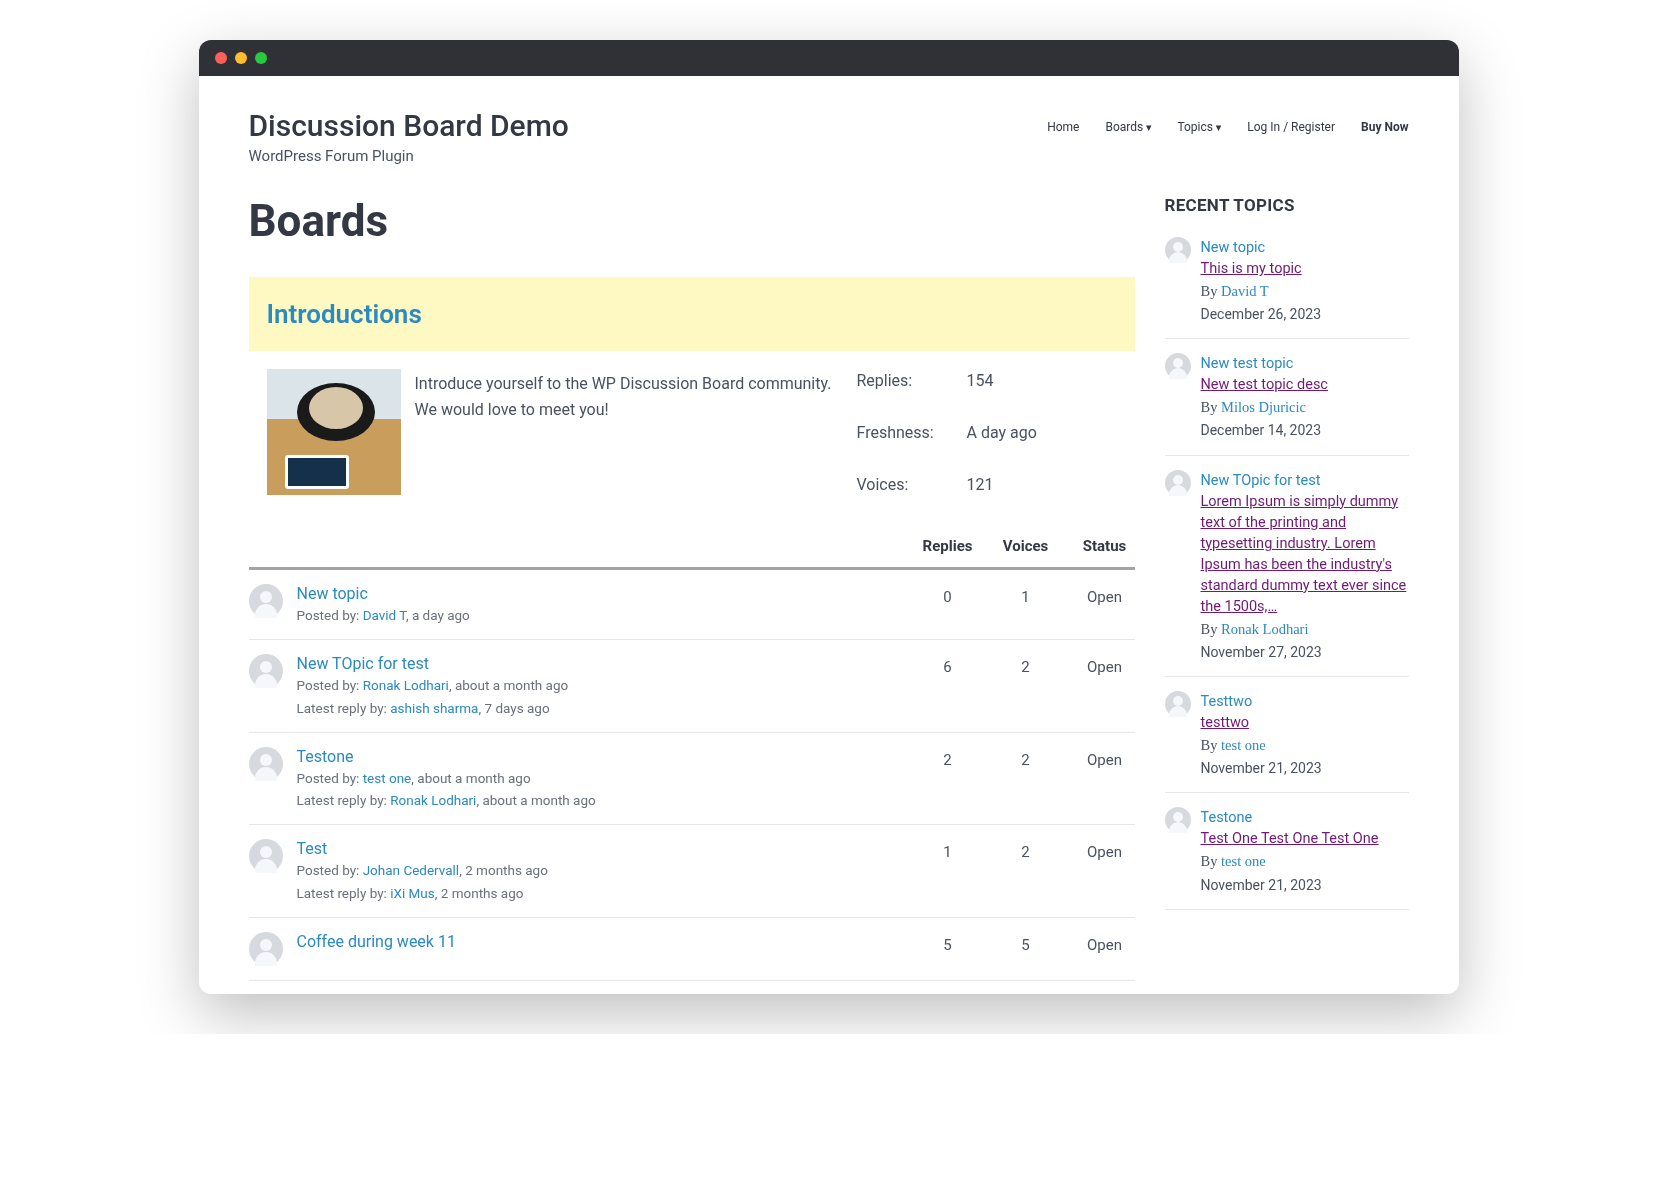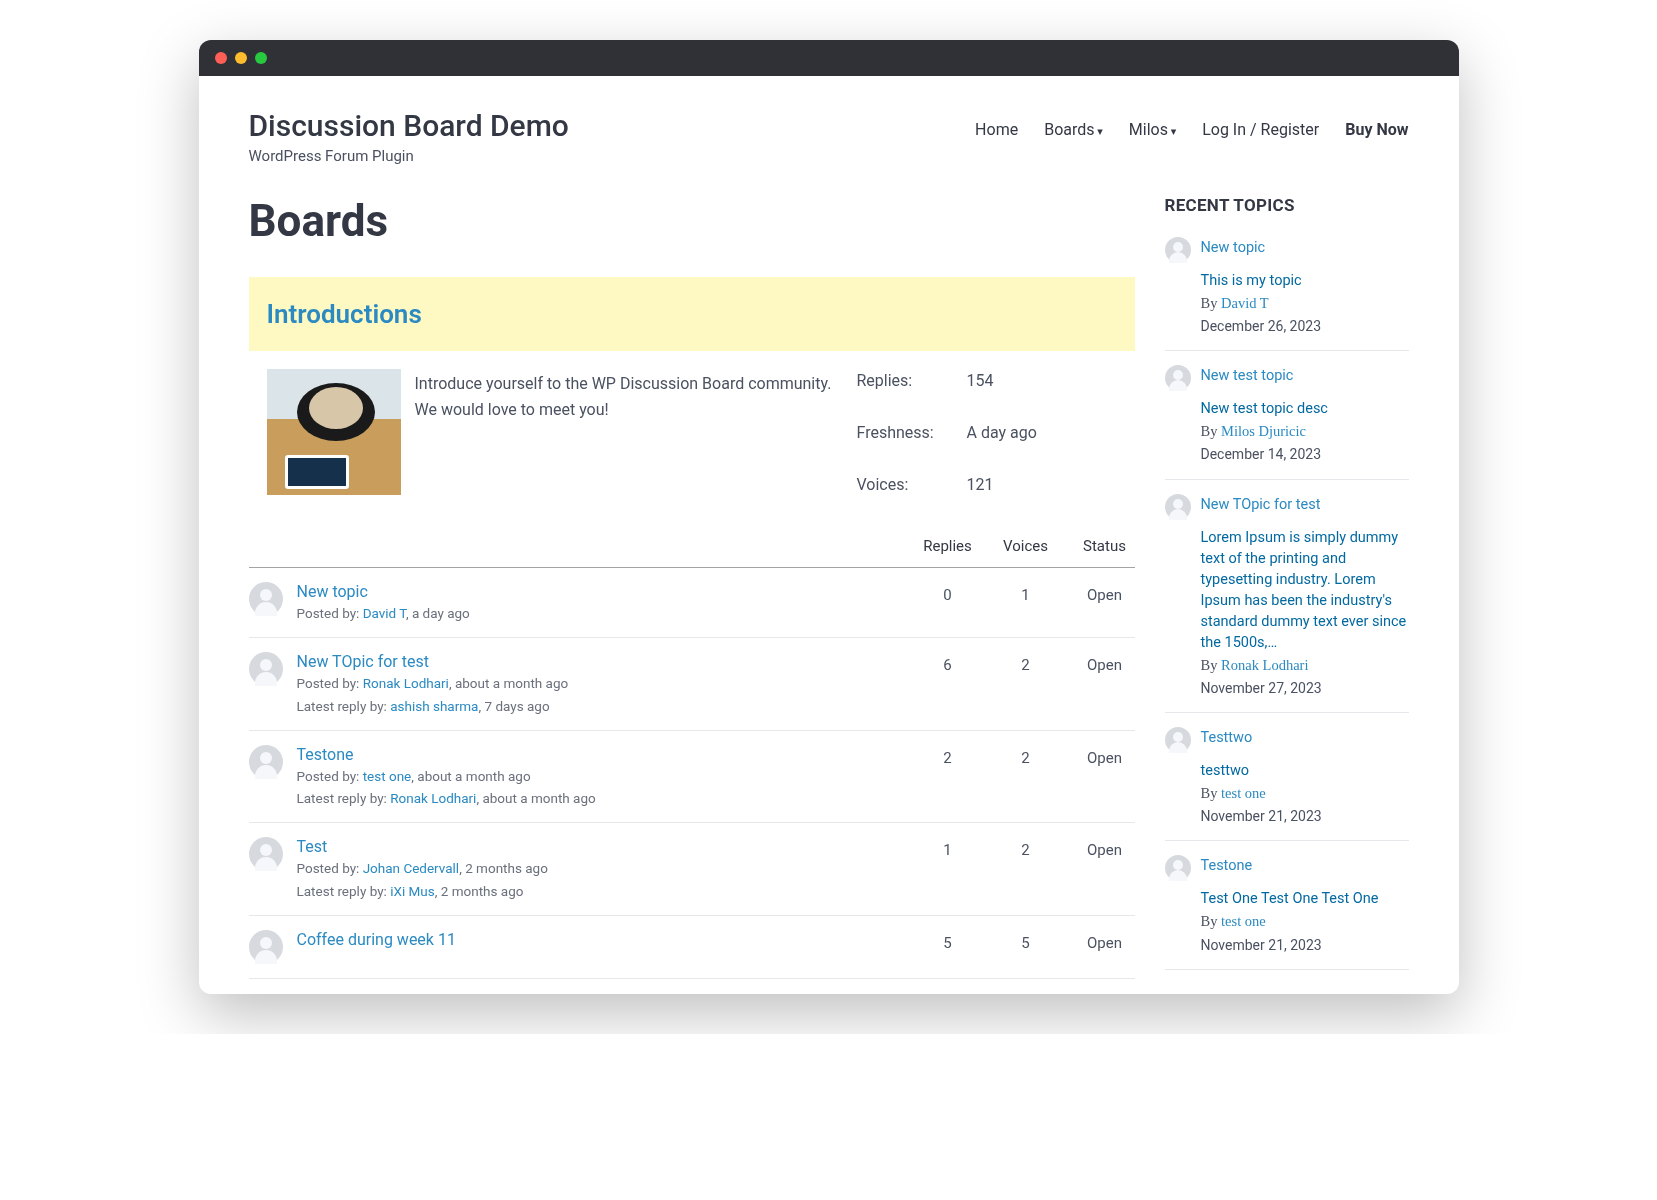--- a/index.html
+++ b/index.html
@@ -6,36 +6,36 @@
 body { font-family: -apple-system, BlinkMacSystemFont, "Segoe UI", Roboto, sans-serif; background: #fff; color: #333844; }
 .window { width: 1260px; margin: 40px auto; border-radius: 12px; overflow: hidden; box-shadow: 0 20px 60px rgba(0,0,0,0.25); background: #fff; }
 .titlebar { background: #2f3136; height: 36px; display: flex; align-items: center; padding: 0 16px; gap: 8px; }
 .dot { width: 12px; height: 12px; border-radius: 50%; }
 .dot.red { background: #ff5f57; } .dot.yellow { background: #febc2e; } .dot.green { background: #28c840; }
 .content { padding: 32px 50px 0; height: 918px; overflow: hidden; }
 .header { display: flex; justify-content: space-between; align-items: flex-start; margin-bottom: 30px; }
 .site-title { font-size: 30px; font-weight: 500; color: #333844; margin-bottom: 4px; }
 .site-tagline { font-size: 15px; color: #4a5160; }
 .nav { display: flex; gap: 26px; align-items: center; padding-top: 12px; }
-.nav a { text-decoration: none; color: #333844; font-size: 16px; }
+.nav a { text-decoration: none; color: #333844; font-size: 12px; }
 .nav a.buy { font-weight: 700; }
 .nav .caret::after { content: " ▾"; font-size: 11px; }
 .layout { display: flex; gap: 30px; }
 .main { flex: 1; }
 .page-title { font-size: 44px; font-weight: 700; color: #333844; margin-bottom: 30px; }
 .board-header { background: #fef9c3; padding: 22px 18px; }
 .board-header a { color: #2b8ac2; font-size: 26px; font-weight: 600; text-decoration: none; }
 .board-info { display: flex; padding: 18px 18px 30px; gap: 14px; }
 .board-thumb { width: 134px; height: 126px; background: linear-gradient(#dbe5e9 40%, #c99d5c 40%); position: relative; flex-shrink: 0; }
 .board-thumb::before { content: ""; position: absolute; left: 30px; top: 14px; width: 78px; height: 58px; border-radius: 50%; background: #1a1a1a; }
 .board-thumb::after { content: ""; position: absolute; left: 42px; top: 18px; width: 54px; height: 42px; border-radius: 50%; background: #d7c7a8; }
 .thumb-tag { position: absolute; left: 18px; bottom: 6px; width: 64px; height: 34px; background: #15304a; border: 3px solid #fff; border-radius: 3px; }
 .board-desc { flex: 1; font-size: 16px; color: #4a5160; line-height: 1.6; padding-top: 2px; }
 .board-stats { width: 260px; display: grid; grid-template-columns: 110px 1fr; row-gap: 32px; font-size: 16px; color: #4a5160; padding-top: 2px; }
-.topics-header { display: flex; justify-content: flex-end; gap: 20px; font-weight: 400; font-size: 15px; color: #333844; padding: 12px 0; border-bottom: 1px solid #a3a3a3; }
+.topics-header { display: flex; justify-content: flex-end; gap: 20px; font-weight: 700; font-size: 15px; color: #333844; padding: 12px 0; border-bottom: 3px solid #a3a3a3; }
 .topics-header .col { width: 58px; text-align: center; }
 .topics-header .col.status { width: 60px; }
 .topic-row { display: flex; align-items: flex-start; gap: 14px; padding: 14px 0; border-bottom: 1px solid #e6e7ea; }
 .avatar { width: 34px; height: 34px; border-radius: 50%; background: #d6d9de; flex-shrink: 0; position: relative; }
 .avatar::before { content: ""; position: absolute; left: 11px; top: 7px; width: 12px; height: 12px; border-radius: 50%; background: #f6f7fa; }
 .avatar::after { content: ""; position: absolute; left: 6px; top: 20px; width: 22px; height: 14px; border-radius: 12px 12px 0 0; background: #f6f7fa; }
 .topic-body { flex: 1; }
 .topic-title { color: #2b8ac2; font-size: 16px; text-decoration: none; }
 .topic-meta { font-size: 13.5px; color: #6a707c; margin-top: 2px; line-height: 1.5; }
 .topic-meta a { color: #2b8ac2; text-decoration: none; }
@@ -44,21 +44,21 @@
 .topic-cols .col.status { width: 60px; }
 .sidebar { width: 244px; }
 .widget-title { font-size: 17px; font-weight: 700; color: #333844; margin-bottom: 22px; letter-spacing: 0.3px; }
 .recent-item { display: flex; gap: 10px; padding: 14px 0; border-bottom: 1px solid #e6e7ea; }
 .recent-item:first-of-type { padding-top: 0; }
 .recent-avatar { width: 26px; height: 26px; border-radius: 50%; background: #d6d9de; flex-shrink: 0; position: relative; }
 .recent-avatar::before { content:""; position:absolute; left:8px; top:5px; width:10px; height:10px; border-radius:50%; background:#f6f7fa; }
 .recent-avatar::after { content:""; position:absolute; left:4px; top:15px; width:18px; height:11px; border-radius:10px 10px 0 0; background:#f6f7fa; }
 .recent-body { flex: 1; font-size: 14.5px; line-height: 1.45; }
 .recent-body a { color: #2b8ac2; text-decoration: none; }
-.recent-desc { color: #0369a1; margin-top: 12px; }
+.recent-desc { color: #701a75; margin-top: 0; text-decoration: underline; }
 .recent-by { color: #4a5160; margin-top: 2px; font-family: Liberation Serif, serif; }
 .recent-date { color: #4a5160; margin-top: 2px; font-size: 14px; }
 </style>
 </head>
 <body>
 
 <div class="window">
   <div class="titlebar">
     <div class="dot red"></div>
     <div class="dot yellow"></div>
@@ -66,21 +66,21 @@
   </div>
   <div class="content">
     <div class="header">
       <div>
         <div class="site-title">Discussion Board Demo</div>
         <div class="site-tagline">WordPress Forum Plugin</div>
       </div>
       <nav class="nav">
         <a href="#">Home</a>
         <a href="#" class="caret">Boards</a>
-        <a href="#" class="caret">Milos</a>
+        <a href="#" class="caret">Topics</a>
         <a href="#">Log In / Register</a>
         <a href="#" class="buy">Buy Now</a>
       </nav>
     </div>
     <div class="layout">
       <main class="main">
         <h1 class="page-title">Boards</h1>
 
         <div class="board-header">
           <a href="#">Introductions</a>

